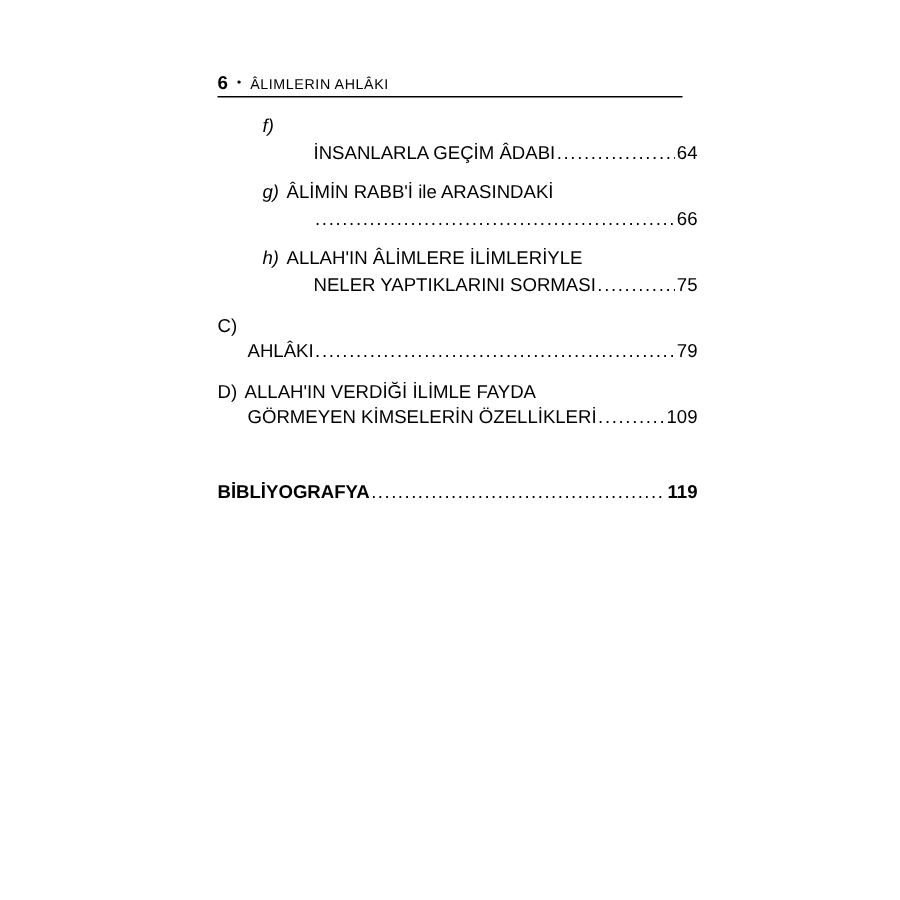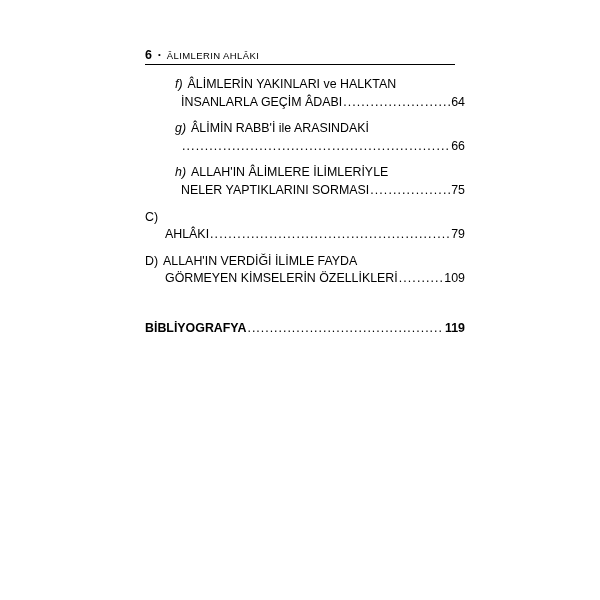--- a/index.html
+++ b/index.html
@@ -91,21 +91,21 @@
     letter-spacing: 1.1px;
     padding: 0 1px;
     min-width: 4px;
   }
   .pg {
     flex: 0 0 auto;
     padding-left: 1px;
   }
   
   .sub {
-    margin-left: 6px;
+    margin-left: 34px;
   }
   .sub2 {
     margin-left: 20px;
     text-align: right;
   }
   .italic { font-style: italic; }
   .entry.level1 {
     margin-left: 30px;
   }
   .entry.level0 {
@@ -128,21 +128,20 @@
     <span class="bullet">•</span>
     <span class="title">ÂLIMLERIN AHLÂKI</span>
   </div>
   <div class="header-rule"></div>
 
   <div class="toc">
 
     <div class="entry level1">
       <div class="line">
         <span class="marker italic">f)</span>
-        <span class="txt">ÂLİMLERİN YAKINLARI ve HALKTAN</span>
       </div>
       <div class="line sub">
         <span class="txt">İNSANLARLA GEÇİM ÂDABI</span>
         <span class="dots">.......................................................................................................</span>
         <span class="pg">64</span>
       </div>
     </div>
 
     <div class="entry level1">
       <div class="line">

